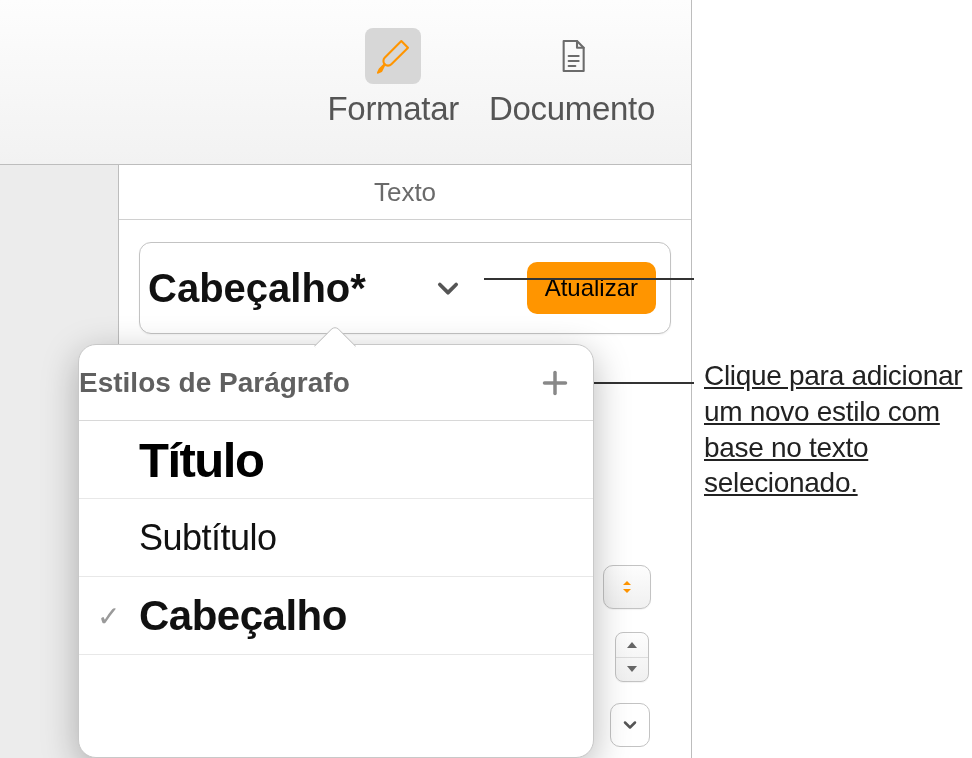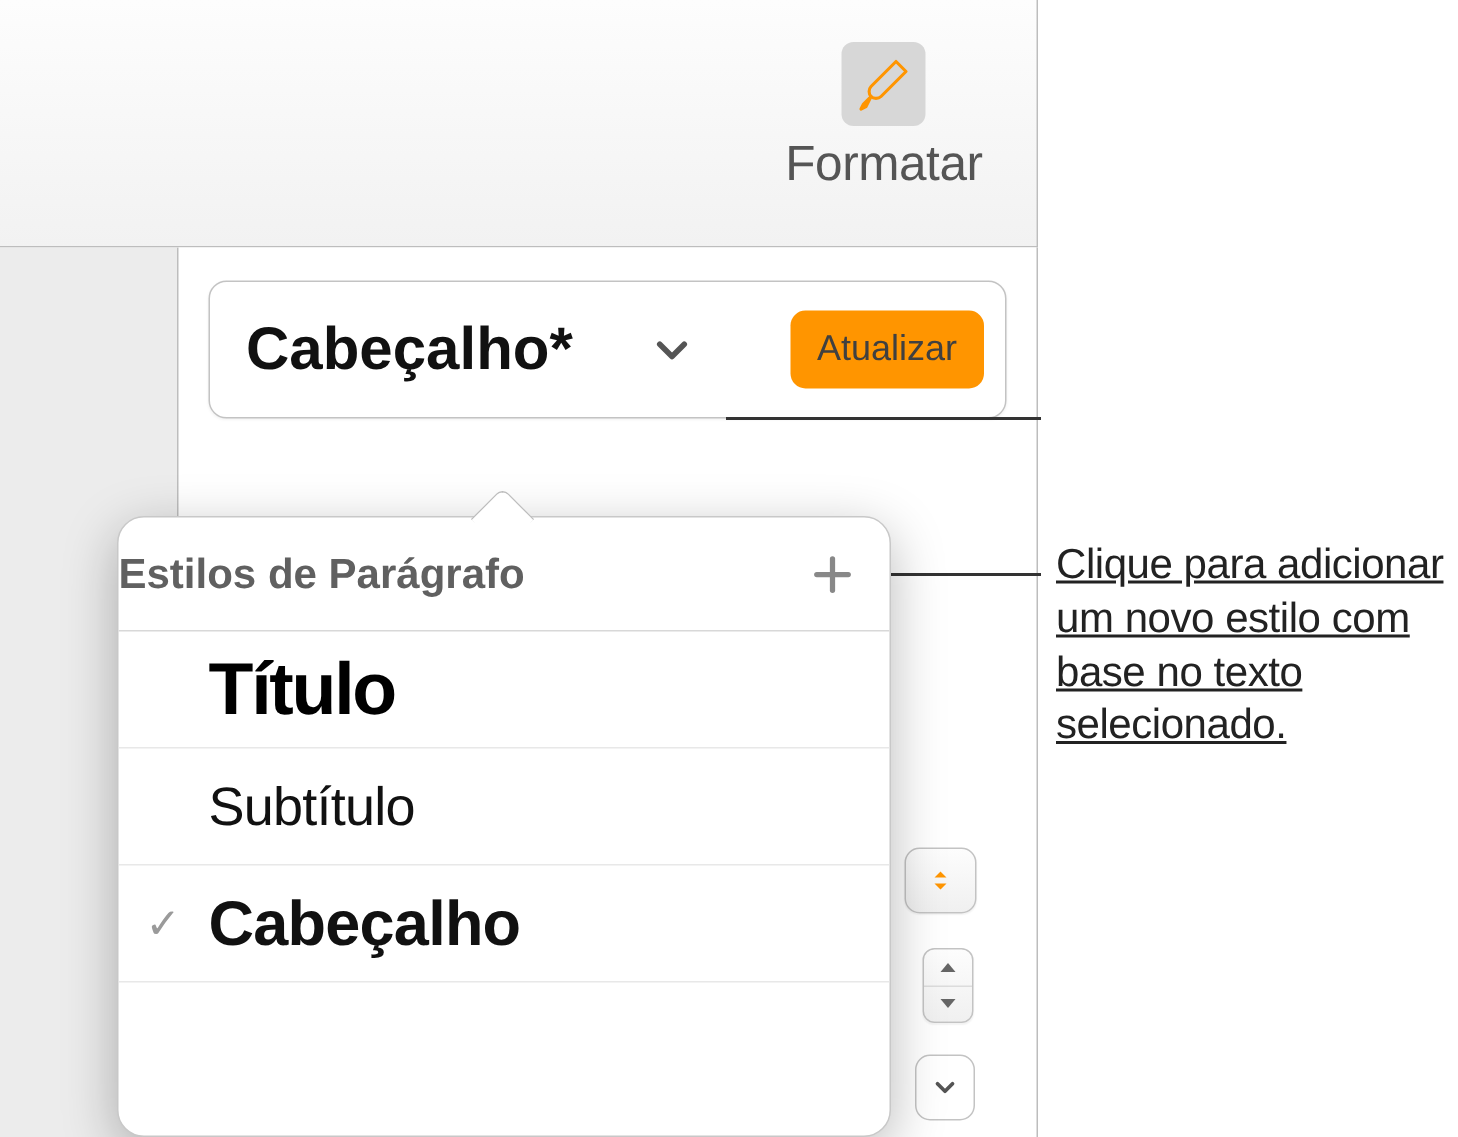--- a/index.html
+++ b/index.html
@@ -91,21 +91,21 @@
     }
     .style-picker-row {
       position: relative;
       margin: 22px 20px 0 20px;
       height: 92px;
       background: #fff;
       border: 1px solid #c3c3c3;
       border-radius: 12px;
       display: flex;
       align-items: center;
-      padding: 0 14px 0 24px;
+      padding: 0 14px 0 8px;
       box-shadow: 0 1px 2px rgba(0,0,0,0.05);
       gap: 45px;
     }
     .style-name {
       font-size: 40px;
       font-weight: 600;
       color: #111;
       flex: 1;
     }
     .chevron-btn {
@@ -113,21 +113,21 @@
       height: 44px;
       display: flex;
       align-items: center;
       justify-content: center;
       cursor: pointer;
     }
     .chevron-btn svg { width: 28px; height: 28px; }
     .update-btn {
       margin-left: 12px;
       background: #ff9500;
-      color: #404040;
+      color: #000000;
       font-size: 24px;
       font-weight: 500;
       padding: 12px 18px;
       border-radius: 10px;
       border: none;
       cursor: pointer;
     }
     
     .picker-notch {
       position: absolute;
@@ -286,26 +286,41 @@
     <div class="toolbar-buttons">
       <div class="toolbar-btn active">
         <span class="icon">
           <svg viewBox="0 0 48 48" fill="none" stroke="#ff9500" stroke-width="2.5" stroke-linecap="round" stroke-linejoin="round">
             <path d="M34 6 L42 14 L22 34 C20 36 16 36 14 34 C12 32 12 28 14 26 Z"></path>
             <path d="M14 34 L10 42 L6 44 L8 40 L14 34" fill="#ff9500"></path>
           </svg>
         </span>
         <span class="toolbar-label">Formatar</span>
       </div>
+      <div class="toolbar-btn">
+        <span class="icon">
+          <svg viewBox="0 0 48 48" fill="none" stroke="#6b6b6b" stroke-width="2.5" stroke-linecap="round" stroke-linejoin="round">
+            <path d="M14 6 H30 L38 14 V42 H14 Z"></path>
+            <path d="M30 6 V14 H38"></path>
+            <line x1="20" y1="24" x2="32" y2="24"></line>
+            <line x1="20" y1="30" x2="32" y2="30"></line>
+            <line x1="20" y1="36" x2="28" y2="36"></line>
+          </svg>
+        </span>
+        <span class="toolbar-label">Documento</span>
+      </div>
     </div>
   </div>
 
   <div class="grey-bg"></div>
 
   <div class="inspector">
+    <div class="inspector-header">
+      <span>Texto</span>
+    </div>
     <div class="style-picker-row">
       <span class="style-name">Cabeçalho*</span>
       <span class="chevron-btn">
         <svg viewBox="0 0 24 24" fill="none" stroke="#555" stroke-width="3.2" stroke-linecap="round" stroke-linejoin="round">
           <polyline points="5 9 12 16 19 9"></polyline>
         </svg>
       </span>
       <button class="update-btn">Atualizar</button>
     </div>
   </div>

